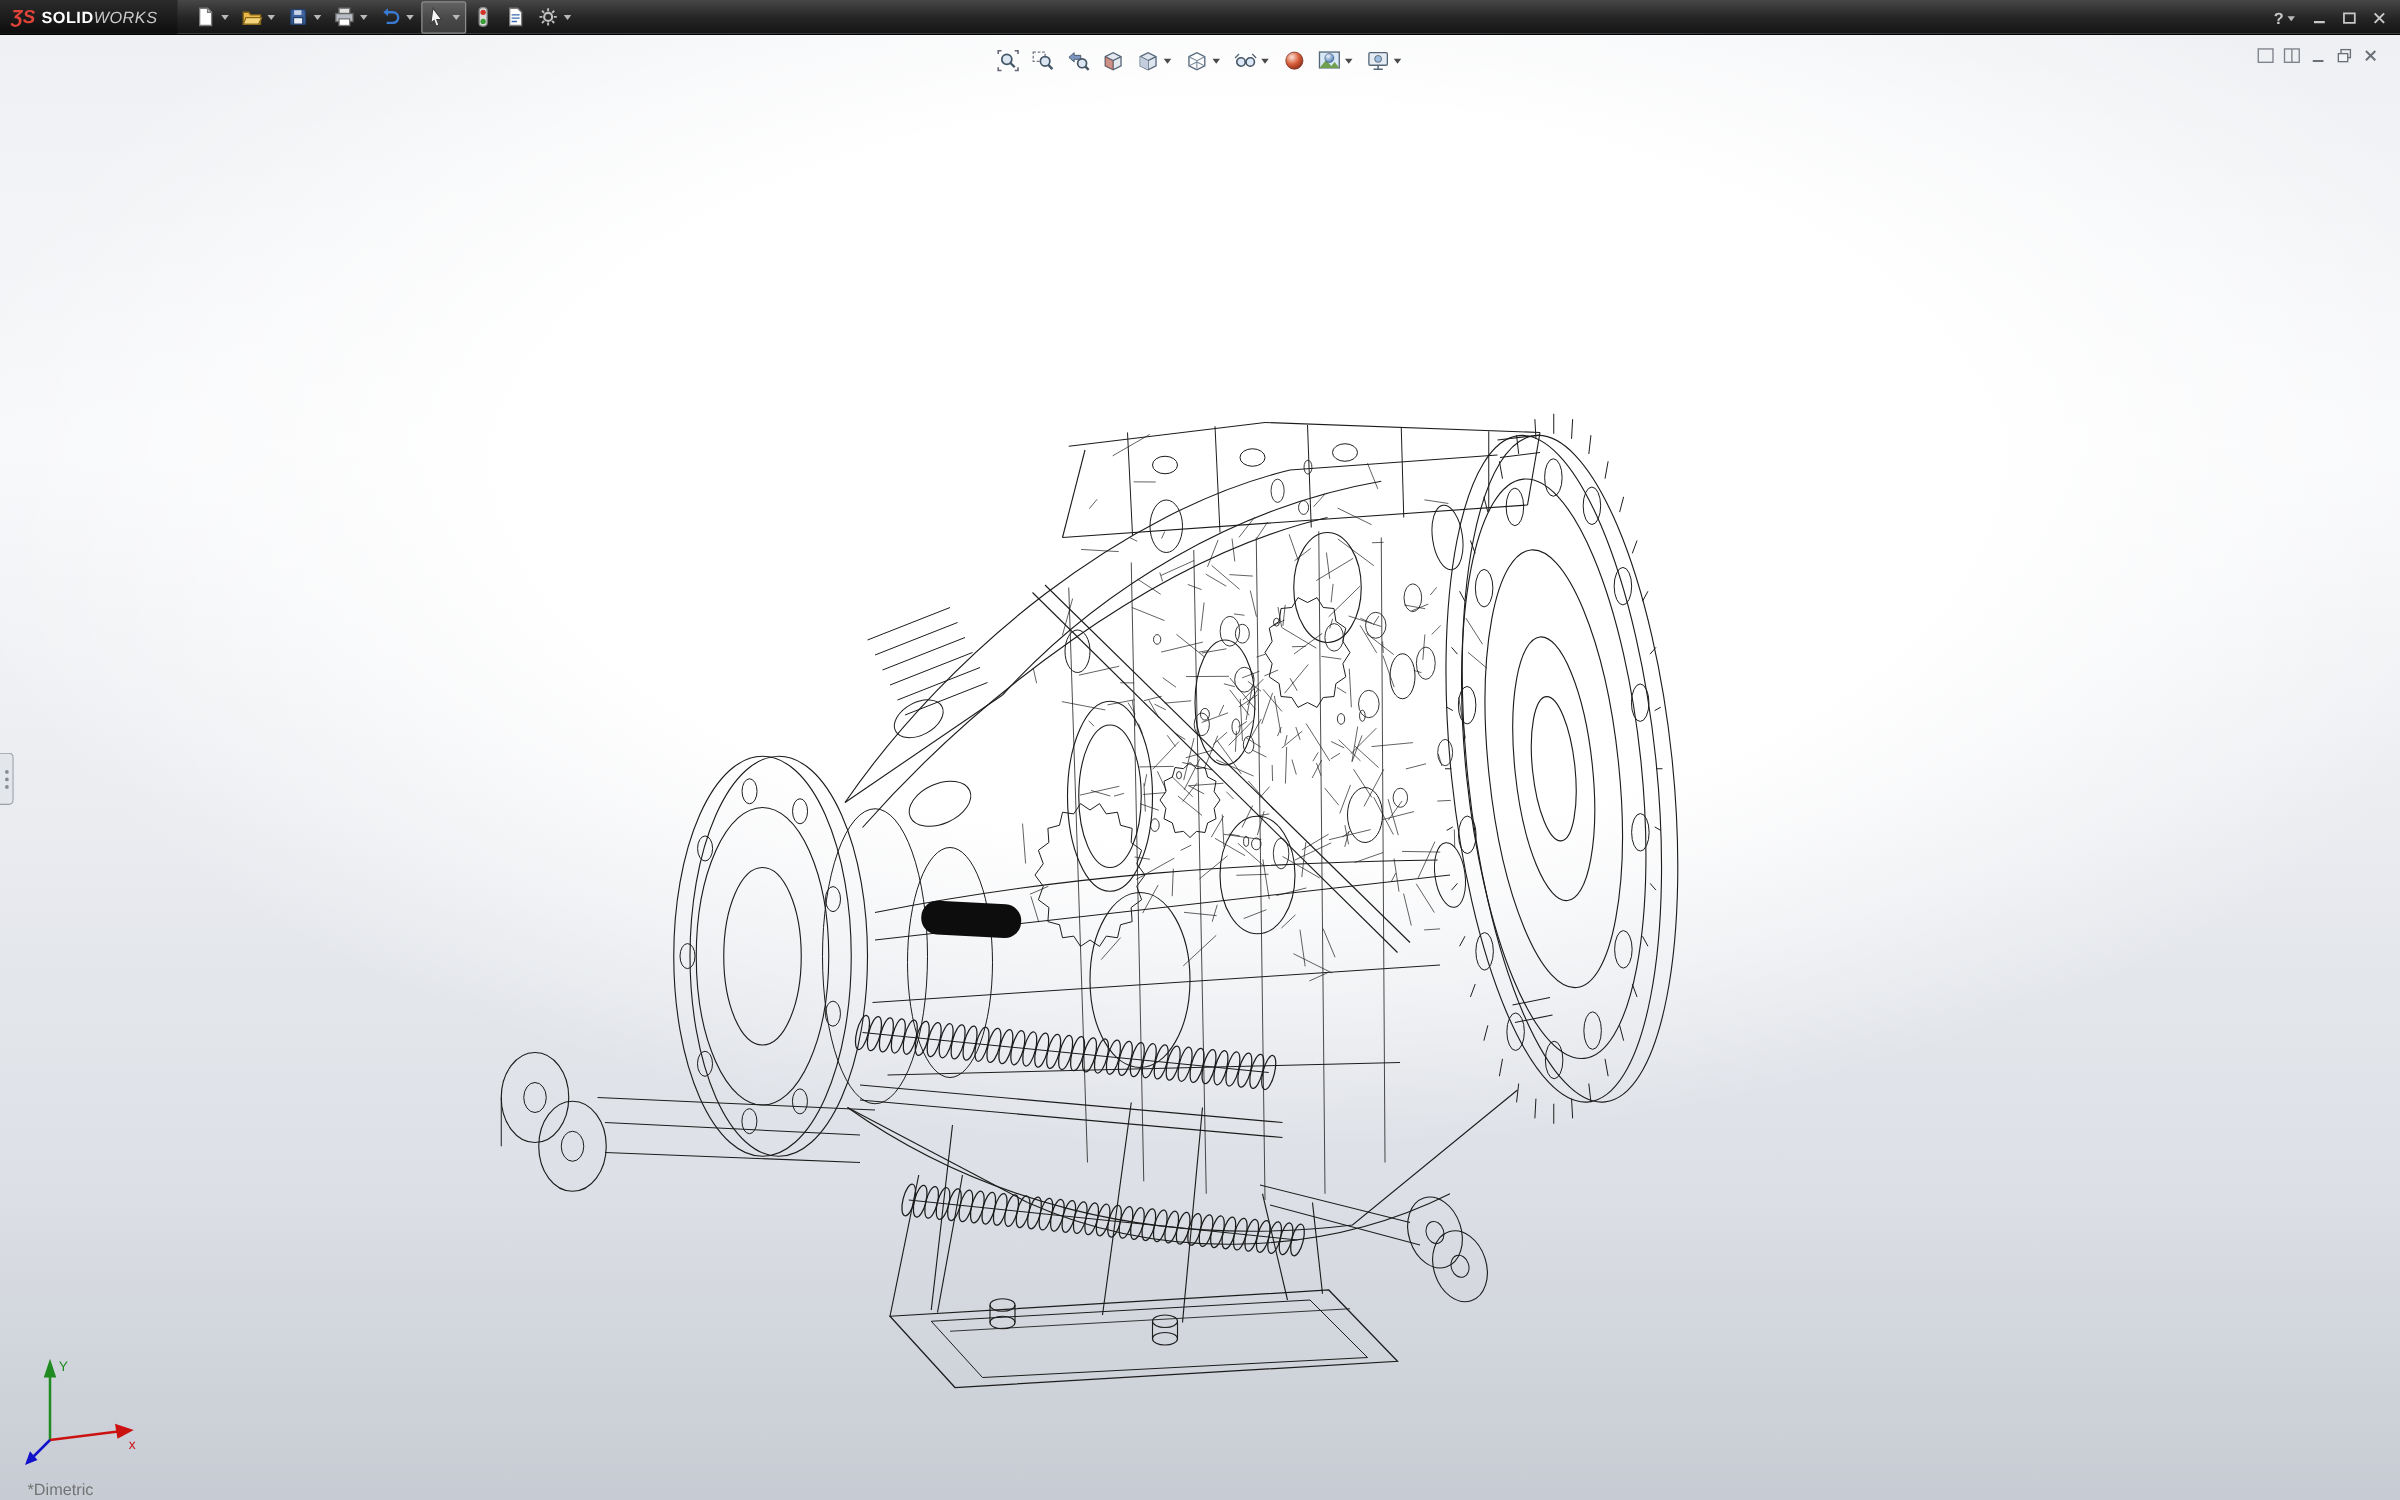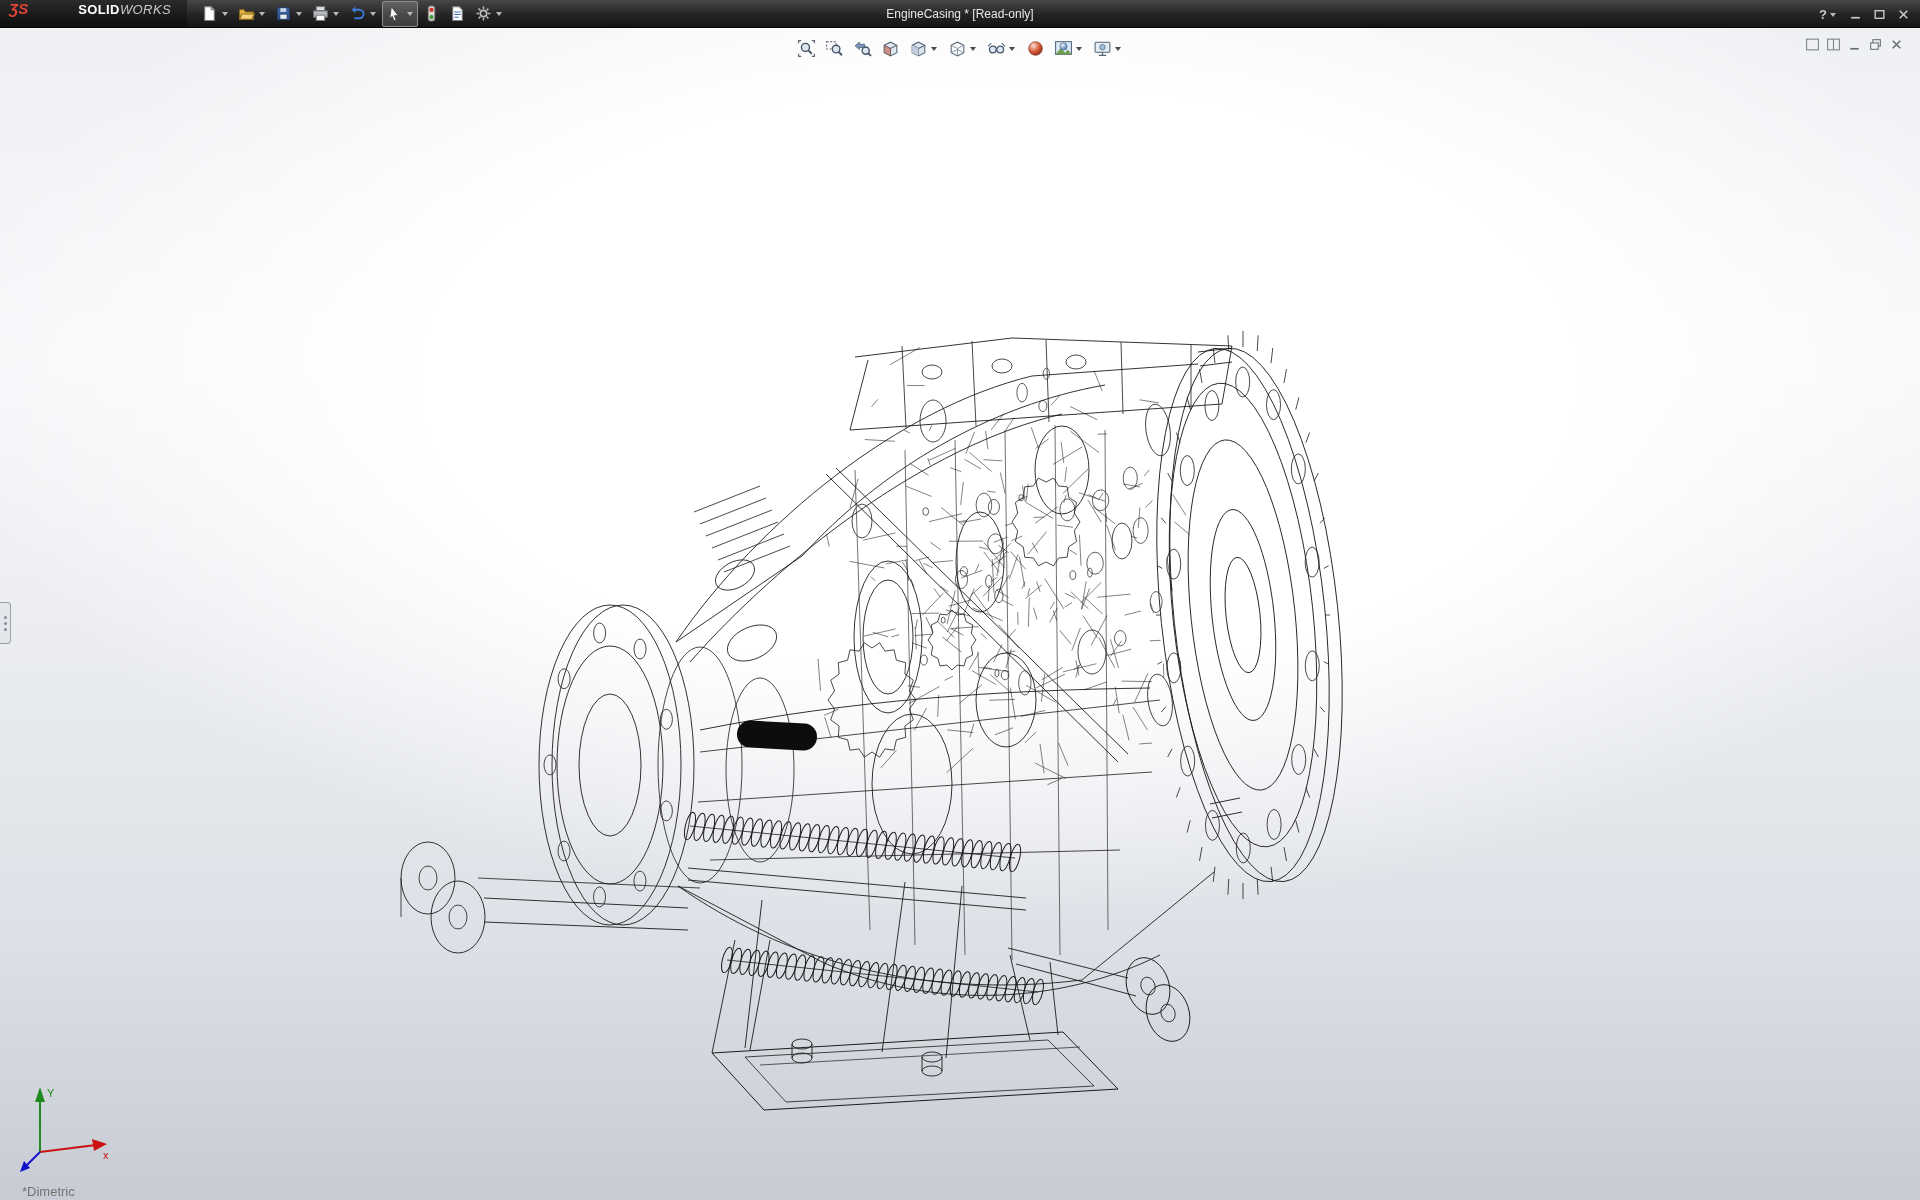--- a/index.html
+++ b/index.html
@@ -3,22 +3,22 @@
 <meta charset="utf-8">
 <style>
   html,body{margin:0;padding:0;width:1920px;height:1200px;overflow:hidden;background:#fff;
     font-family:"Liberation Sans",sans-serif;}
   .app{position:relative;width:1920px;height:1200px;}
 
   
   .titlebar{position:absolute;top:0;left:0;width:100%;height:28px;z-index:10;
     background:linear-gradient(180deg,#474747,#242424 55%,#151515);
     display:flex;align-items:center;box-sizing:border-box;border-bottom:1px solid #000;}
-  .brand{height:100%;display:flex;align-items:flex-start;padding:0 16px 0 9px;
-    background:linear-gradient(180deg,#2b2b2b,#0d0d0d);gap:45px;}
+  .brand{height:100%;display:flex;align-items:center;padding:0 16px 0 9px;
+    background:linear-gradient(180deg,#2b2b2b,#0d0d0d);}
   .brand-glyph{color:#e04438;font-weight:bold;font-style:italic;font-size:15px;margin-right:5px;}
   .b1{color:#ffffff;font-weight:700;font-size:13px;letter-spacing:.4px;}
   .b2{color:#c9c9c9;font-weight:400;font-size:13px;letter-spacing:.4px;font-style:italic;}
   .main-toolbar{display:flex;align-items:center;height:100%;padding-left:10px;gap:1px;}
   .tb-btn{display:flex;align-items:center;height:24px;padding:0 2px;border-radius:2px;
     border:1px solid transparent;}
   .tb-btn.active{background:rgba(255,255,255,.17);border-color:#8d8d8d;}
   .tb-btn .icon{display:flex;width:19px;height:19px;align-items:center;justify-content:center;}
   .caret{width:0;height:0;border-left:3px solid transparent;border-right:3px solid transparent;
     border-top:4px solid #b9b9b9;margin:1px 2px 0 3px;}
@@ -614,21 +614,20 @@
         <div class="tb-btn">
           <span class="icon">
             <svg viewBox="0 0 16 16" width="17" height="17">
               <circle cx="8" cy="8" r="3" fill="none" stroke="#c0c0c0" stroke-width="1.6"></circle>
               <path d="M8 1.5v2.2M8 12.3v2.2M1.5 8h2.2M12.3 8h2.2M3.4 3.4l1.6 1.6M11 11l1.6 1.6M12.6 3.4L11 5M5 11l-1.6 1.6" stroke="#c0c0c0" stroke-width="1.4"></path>
             </svg>
           </span>
           <span class="caret"></span>
         </div>
       </div>
-    <div class="win-title">EngineCasing * [Read-only]</div>
     <div class="win-controls" id="win-controls">
         <span class="win-btn">
           <span class="help-glyph">?</span>
           <span class="caret"></span>
         </span>
         <span class="win-btn">
           <svg viewBox="0 0 12 12" width="13" height="13">
             <path d="M2 9h8" stroke="#c8c8c8" stroke-width="1.6"></path>
           </svg>
         </span>

